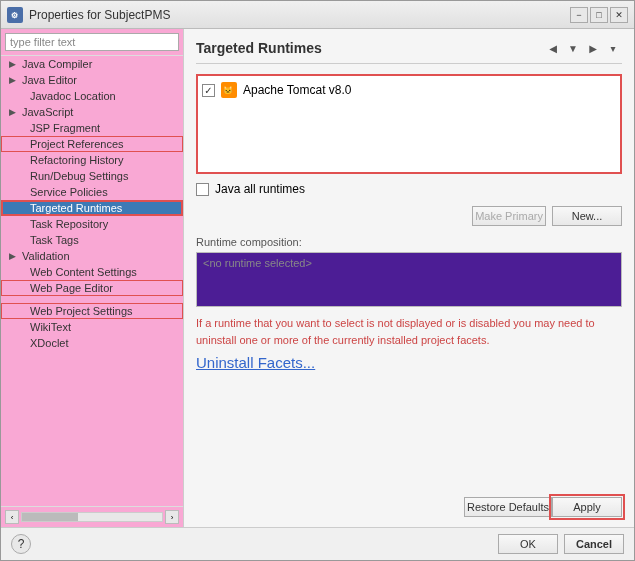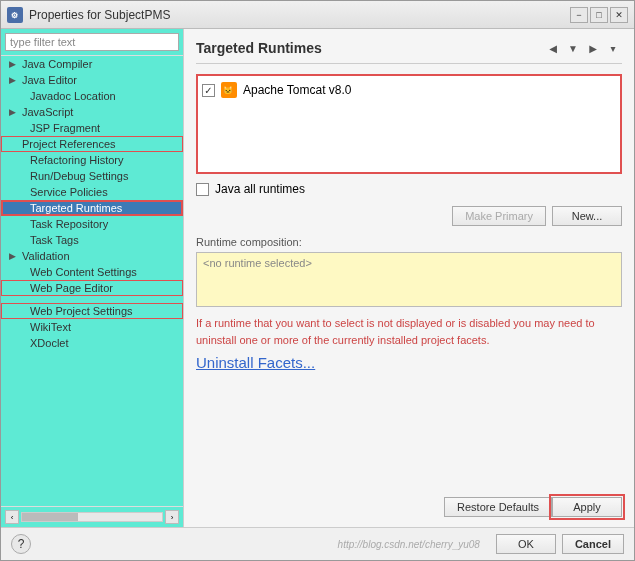--- a/index.html
+++ b/index.html
@@ -70,21 +70,21 @@
       color: #333;
     }
     .win-btn.close { background: #e8e8e8; }
     .content-area {
       display: flex;
       flex: 1;
       overflow: hidden;
     }
     .sidebar {
       width: 183px;
-      background: #5eead4;
+      background: #f9a8d4;
       border-right: 1px solid #ccc;
       display: flex;
       flex-direction: column;
       overflow: hidden;
     }
     .filter-box {
       padding: 4px;
       border-bottom: 1px solid #ddd;
     }
     .filter-input {
@@ -210,41 +210,41 @@
       border: 1px solid #888;
       background: white;
     }
     .action-buttons {
       display: flex;
       gap: 6px;
       justify-content: flex-end;
       margin-bottom: 10px;
     }
     .btn {
-      padding: 3px 12px;
+      padding: 3px 2px;
       border: 1px solid #aaa;
       background: linear-gradient(to bottom, #f8f8f8, #e8e8e8);
       font-size: 11px;
       cursor: pointer;
       color: #333;
       min-width: 70px;
     }
     .btn:disabled { color: #aaa; cursor: default; }
     .btn.apply-btn {
       outline: 2px solid #e05050;
       outline-offset: 1px;
     }
     .runtime-composition-label {
       font-size: 11px;
       color: #555;
       margin-bottom: 4px;
     }
     .composition-box {
       border: 1px solid #bbb;
-      background: #fef9c3;
+      background: #4c1d95;
       height: 55px;
       padding: 4px 6px;
       font-size: 11px;
       color: #888;
       margin-bottom: 8px;
     }
     .info-text {
       font-size: 11px;
       color: #cc4444;
       line-height: 1.5;
@@ -348,21 +348,21 @@
           <span class="tree-arrow">▶</span>
           <span>JavaScript</span>
         </div>
 
         <div class="tree-item indent">
           <span class="tree-arrow"></span>
           <span>JSP Fragment</span>
         </div>
 
 
-        <div class="tree-item indent highlighted" style="outline: 1px solid #e05050; outline-offset: -1px; padding-left: 8px;">
+        <div class="tree-item indent highlighted" style="outline: 1px solid #e05050; outline-offset: -1px;">
           <span class="tree-arrow"></span>
           <span>Project References</span>
         </div>
 
         <div class="tree-item indent">
           <span class="tree-arrow"></span>
           <span>Refactoring History</span>
         </div>
 
         <div class="tree-item indent">
@@ -481,18 +481,17 @@
         <button class="btn apply-btn" style="outline:2px solid #e05050; outline-offset:1px;">Apply</button>
       </div>
     </div>
   </div>
 
   <div class="footer">
     <div class="footer-left">
       <div class="help-btn">?</div>
     </div>
     <div class="footer-right">
-      <span style="font-size:10px;color:#aaa;font-style:italic;margin-right:10px;">http://blog.csdn.net/cherry_yu08</span>
       <button class="btn" style="min-width:60px;">OK</button>
       <button class="btn" style="min-width:60px;font-weight:bold;">Cancel</button>
     </div>
   </div>
 </div>
 
 </body></html>

